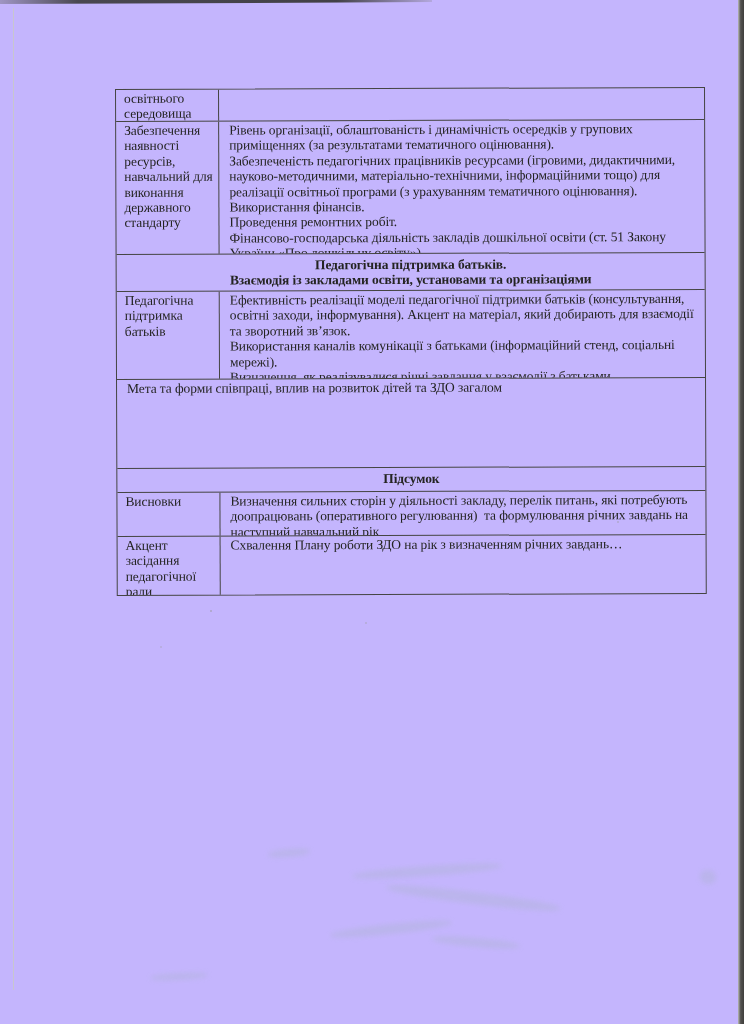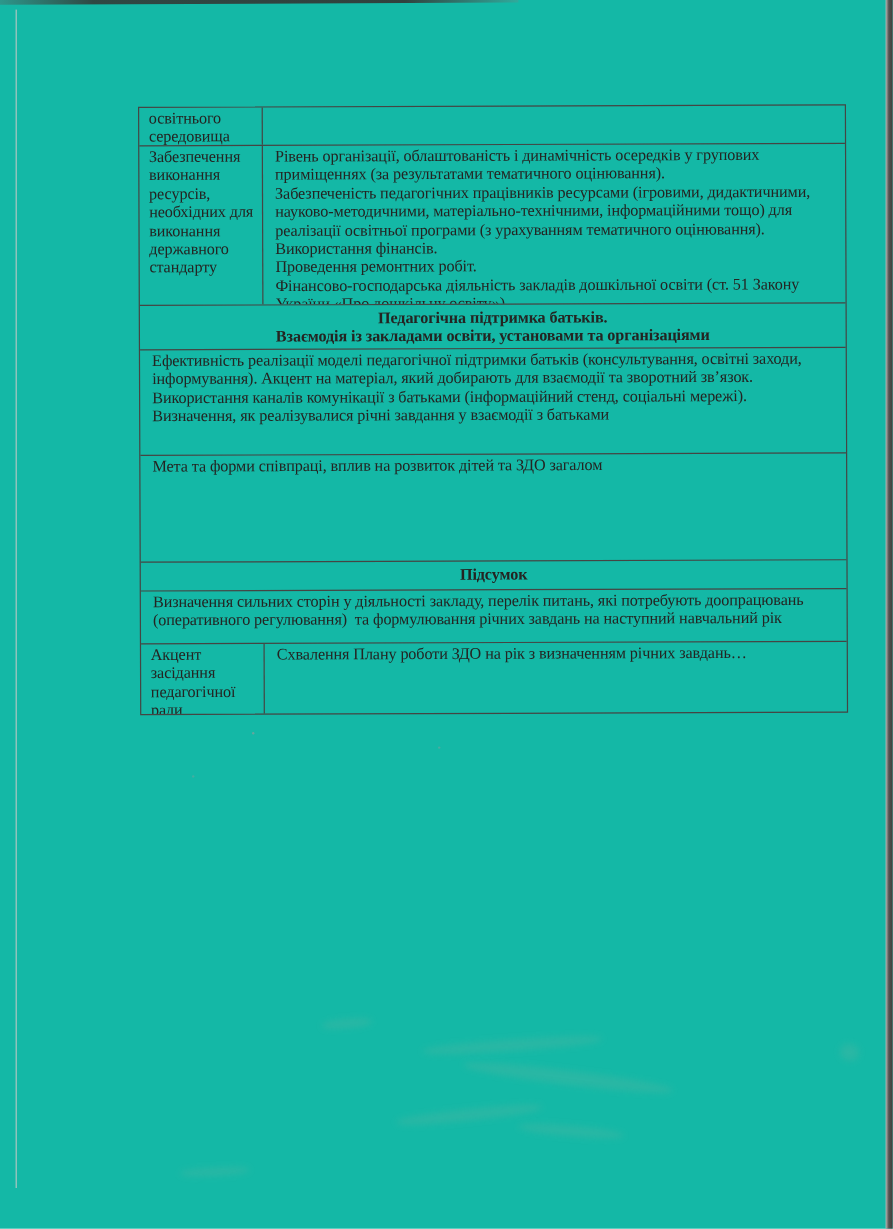--- a/index.html
+++ b/index.html
@@ -3,21 +3,21 @@
 <meta charset="utf-8">
 <style>
   html,body{margin:0;padding:0;}
   body{
     width:744px;height:1024px;
     background:#fdfdfb;
     overflow:hidden;
     position:relative;
     font-family:"Liberation Serif", serif;
   }
-  .page{position:absolute;inset:0;background:#14b8a6;}
+  .page{position:absolute;inset:0;background:#c4b5fd;}
 
   
   .edge-top{
     position:absolute;left:0;top:0;width:432px;height:4px;
     background:linear-gradient(to right,
       rgba(90,90,88,.35), rgba(52,52,50,.85) 18%,
       rgba(52,52,50,.9) 78%, rgba(130,130,128,.25));
     transform:rotate(-0.25deg);transform-origin:0 0;
   }
   .edge-left{
@@ -81,55 +81,61 @@
 
     <div class="row h31">
       <div class="cell left">
         <p class="para">освітнього середовища</p>
       </div>
       <div class="cell right"></div>
     </div>
 
     <div class="row h133">
       <div class="cell left">
-        <p class="para">Забезпечення виконання ресурсів, необхідних для виконання державного стандарту</p>
+        <p class="para">Забезпечення наявності ресурсів, навчальний для виконання державного стандарту</p>
       </div>
       <div class="cell right">
         <p class="para">Рівень організації, облаштованість і динамічність осередків у групових приміщеннях (за результатами тематичного оцінювання).</p>
         <p class="para">Забезпеченість педагогічних працівників ресурсами (ігровими, дидактичними, науково-методичними, матеріально-технічними, інформаційними тощо) для реалізації освітньої програми (з урахуванням тематичного оцінювання).</p>
         <p class="para">Використання фінансів.</p>
         <p class="para">Проведення ремонтних робіт.</p>
         <p class="para">Фінансово-господарська діяльність закладів дошкільної освіти (ст. 51 Закону України «Про дошкільну освіту»)</p>
       </div>
     </div>
 
     <div class="row section h37">
       <p class="section-line">Педагогічна підтримка батьків.</p>
       <p class="section-line">Взаємодія із закладами освіти, установами та організаціями</p>
     </div>
 
     <div class="row h88">
+      <div class="cell left">
+        <p class="para">Педагогічна підтримка батьків</p>
+      </div>
       <div class="cell right">
         <p class="para">Ефективність реалізації моделі педагогічної підтримки батьків (консультування, освітні заходи, інформування). Акцент на матеріал, який добирають для взаємодії та зворотний зв’язок.</p>
         <p class="para">Використання каналів комунікації з батьками (інформаційний стенд, соціальні мережі).</p>
         <p class="para">Визначення, як реалізувалися річні завдання у взаємодії з батьками</p>
       </div>
     </div>
 
     <div class="row h89">
       <div class="cell right">
         <p class="para">Мета та форми співпраці, вплив на розвиток дітей та ЗДО загалом</p>
       </div>
     </div>
 
     <div class="row section h24">
       <p class="section-line">Підсумок</p>
     </div>
 
     <div class="row h44">
+      <div class="cell left">
+        <p class="para">Висновки</p>
+      </div>
       <div class="cell right">
         <p class="para">Визначення сильних сторін у діяльності закладу, перелік питань, які потребують доопрацювань (оперативного регулювання)  та формулювання річних завдань на наступний навчальний рік</p>
       </div>
     </div>
 
     <div class="row h59">
       <div class="cell left">
         <p class="para">Акцент засідання педагогічної ради</p>
       </div>
       <div class="cell right">

